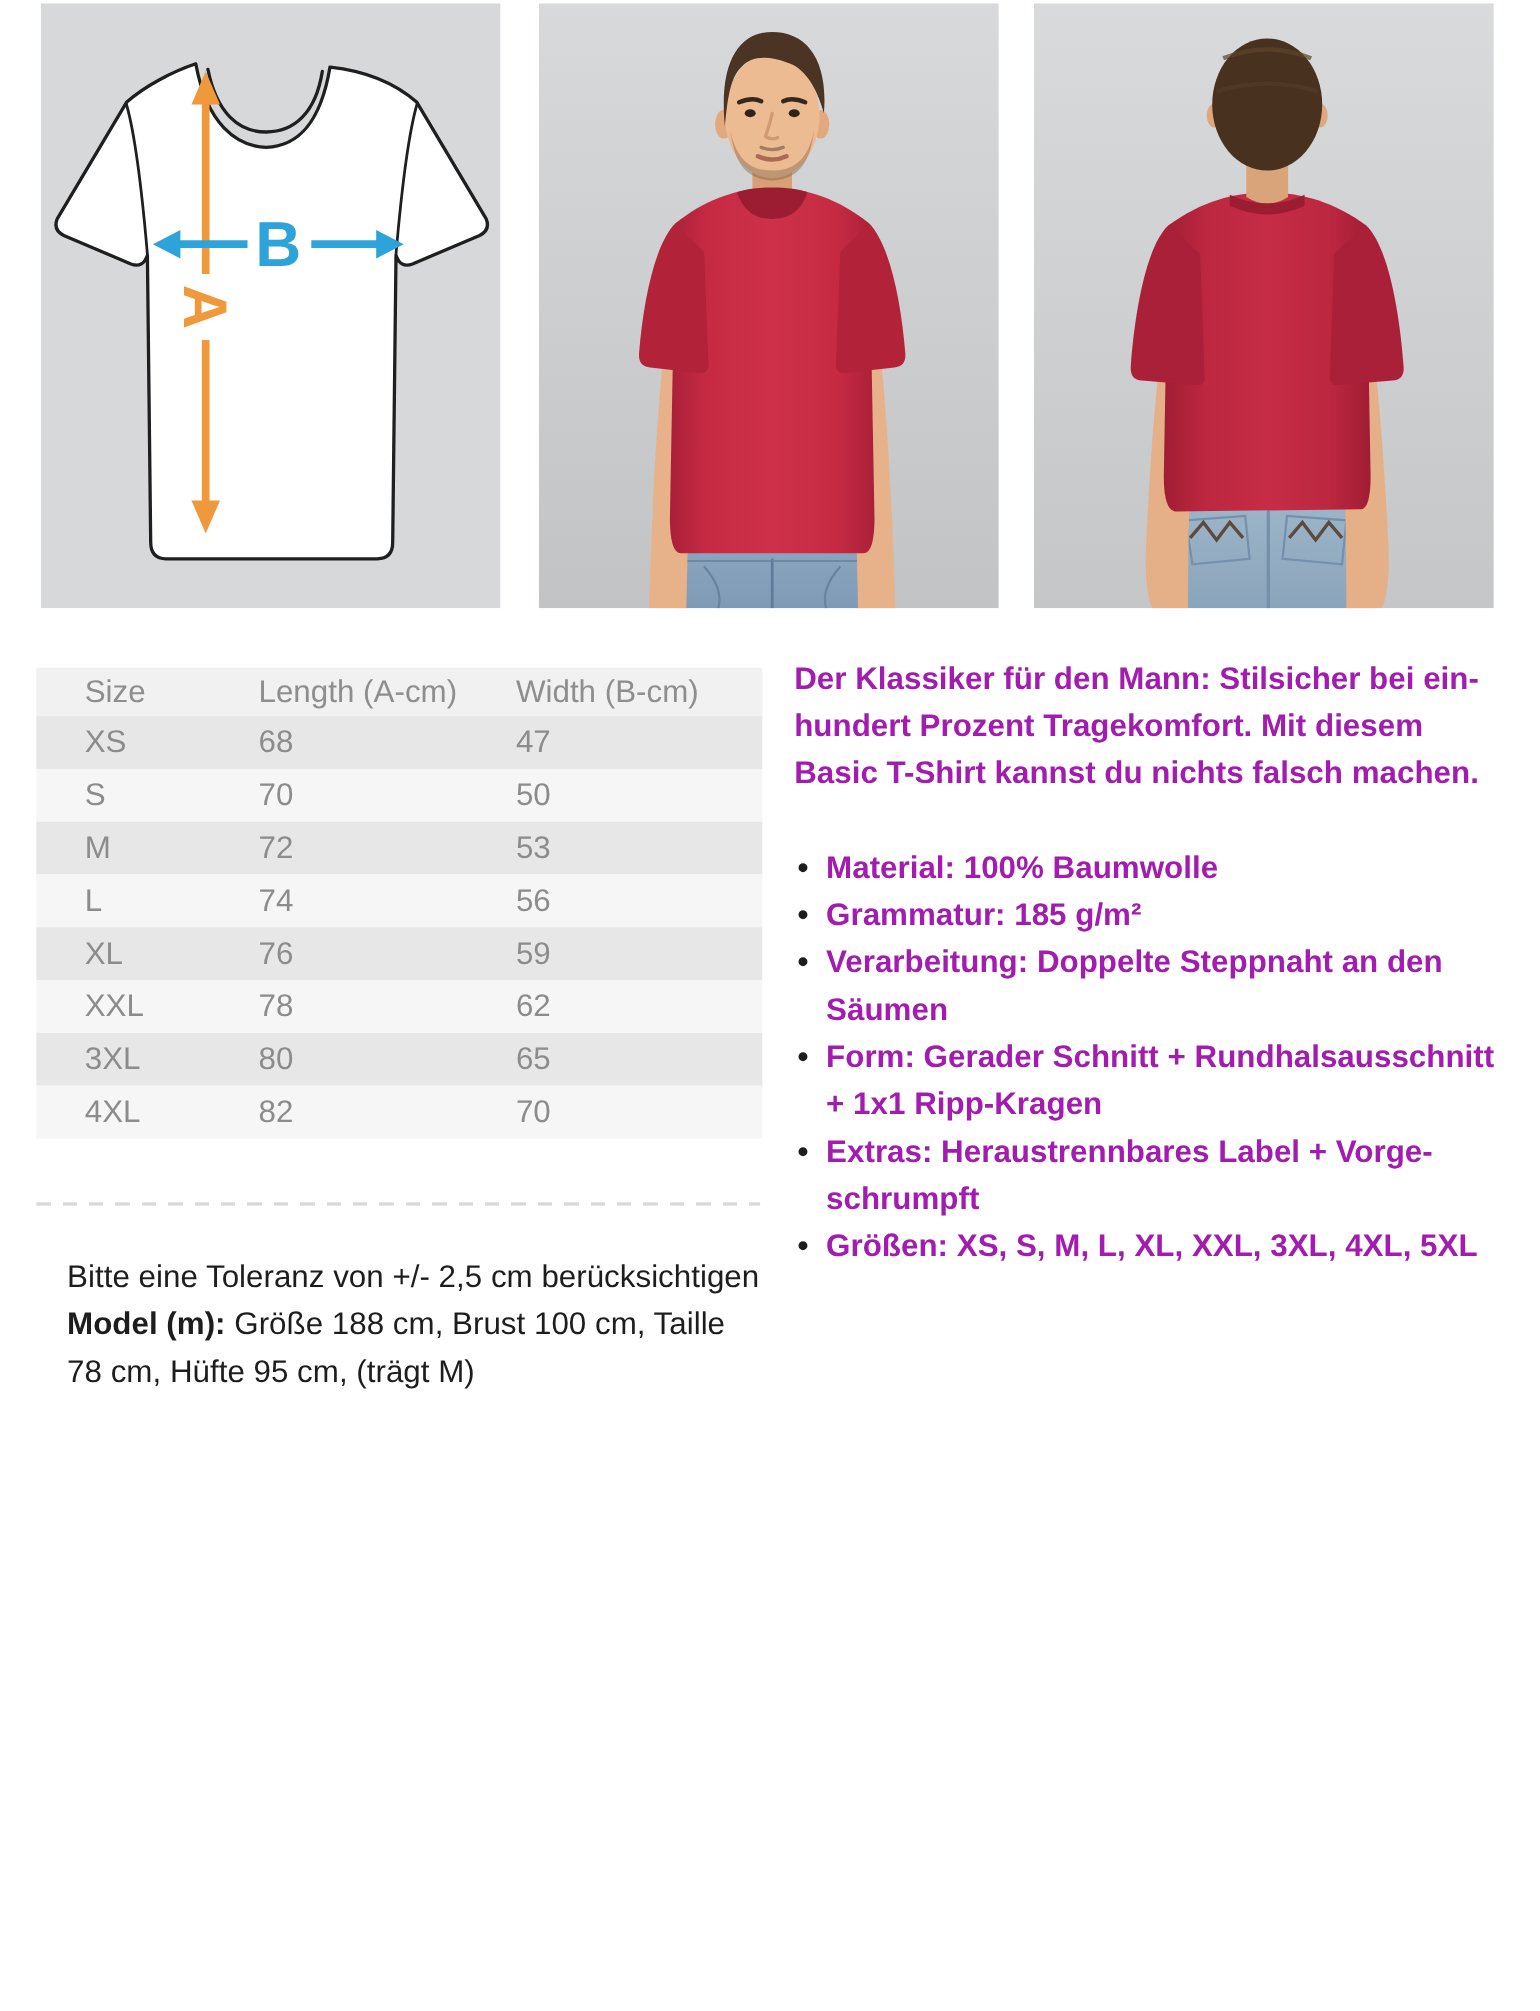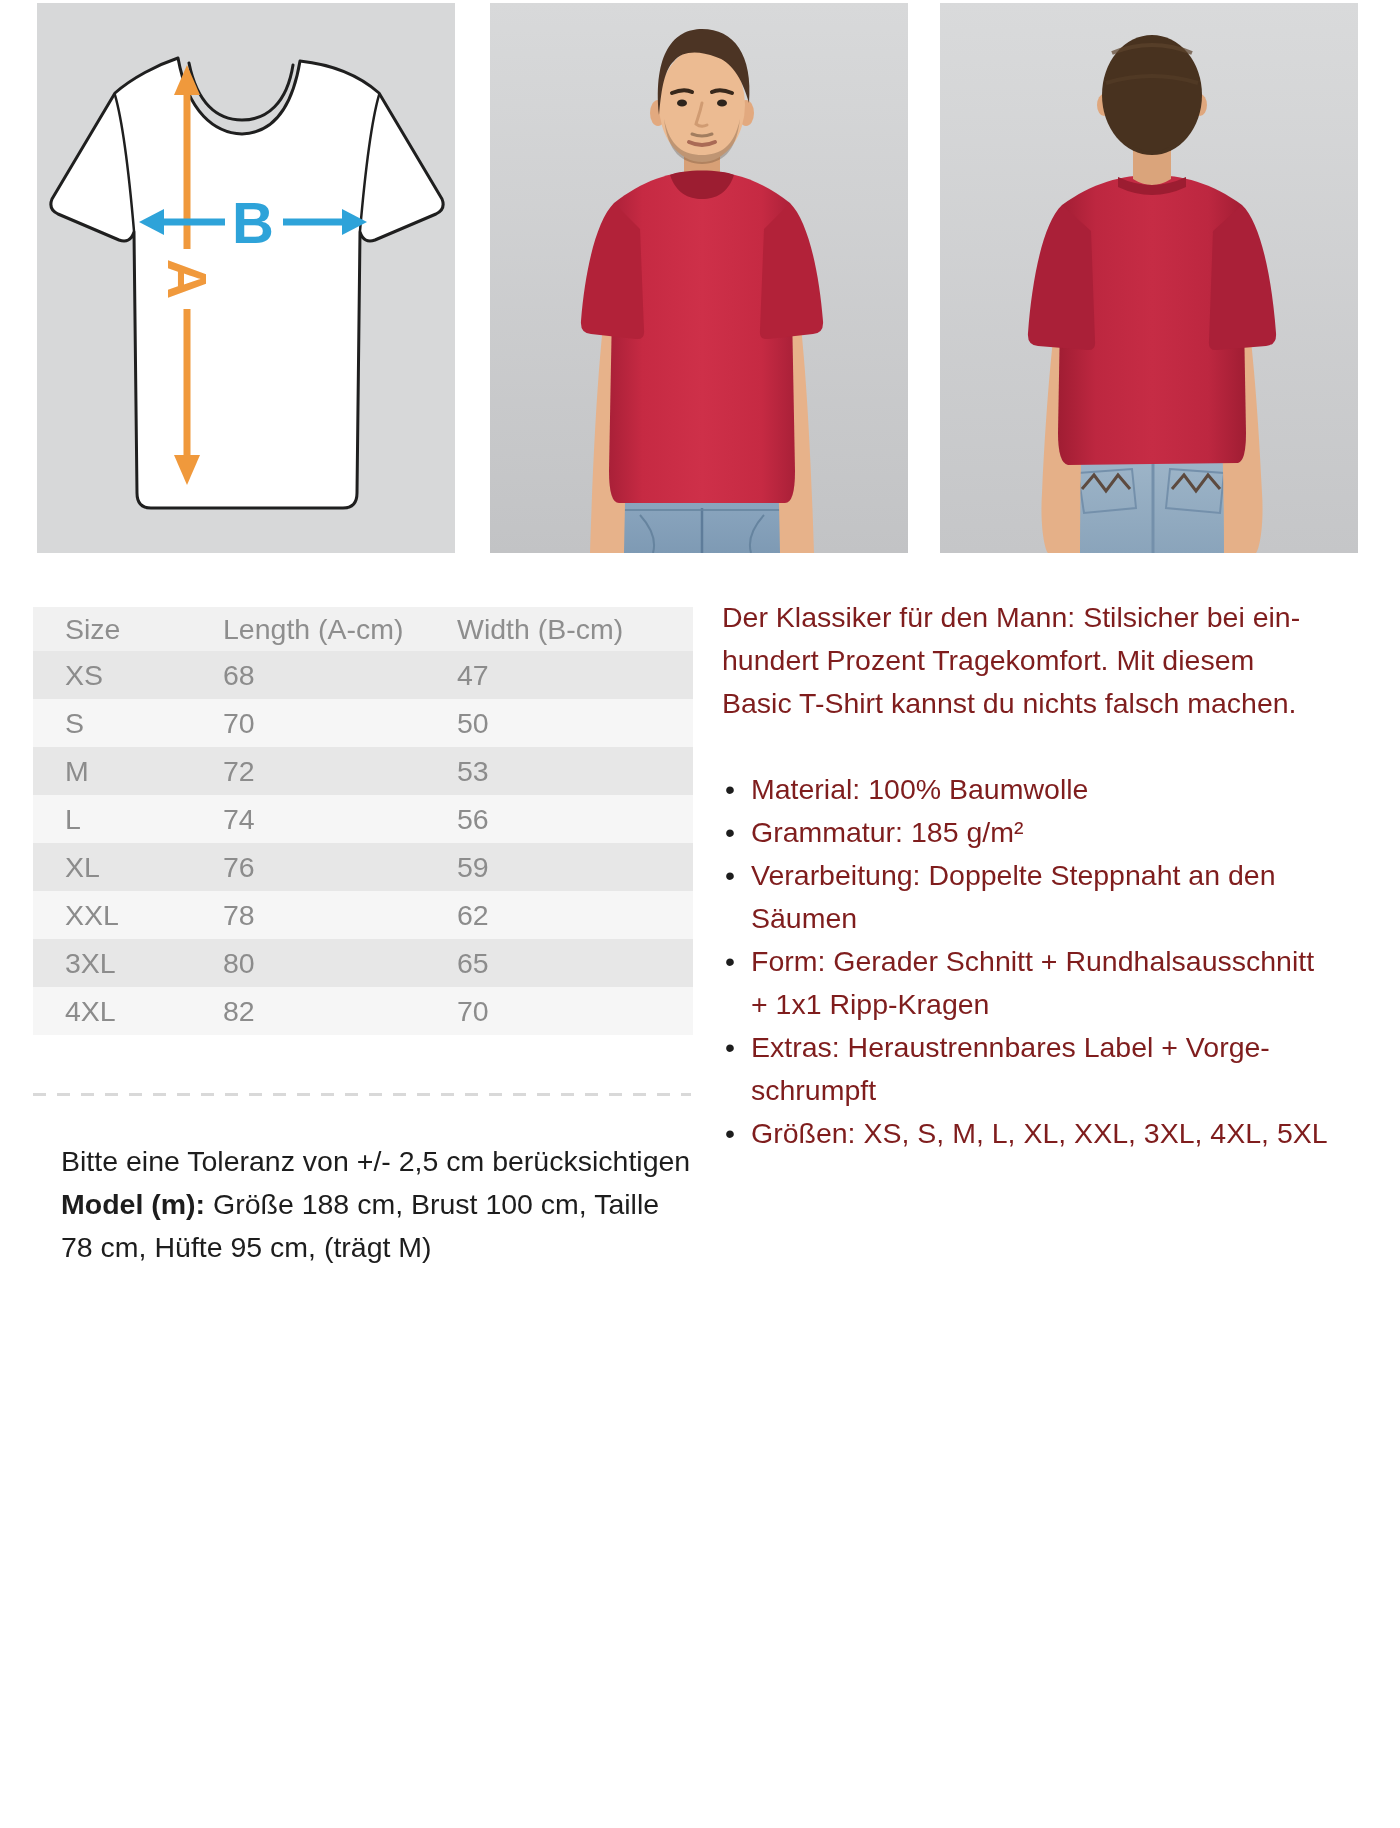--- a/index.html
+++ b/index.html
@@ -14,34 +14,34 @@
   #ph-back{left:940px;}
   .photo svg{display:block;width:100%;height:100%;}
 
   
   .size-table{
     position:absolute;left:33px;top:607px;width:660px;
     font-size:28.5px;color:#8c8c8c;
   }
   .trow{
     display:grid;grid-template-columns:158px 234px 1fr;
-    align-items:center;padding-left:32px;height:48px;
+    align-items:center;padding-left:44px;height:48px;
   }
   .trow.head{height:44px;background:#f1f1f1;color:#8e8e8e;}
   .trow.dark{background:#e7e7e7;}
   .trow.light{background:#f6f6f6;}
   .table-divider{
     position:absolute;left:33px;top:1093px;width:658px;height:3px;
     background:repeating-linear-gradient(90deg,#d9d9d9 0 13px,transparent 13px 24px);
   }
 
   
   .description{
     position:absolute;left:722px;top:596px;width:645px;
-    font-size:28.5px;line-height:43px;color:#7f1d1d;
+    font-size:28.5px;line-height:43px;color:#a21caf;font-weight:bold;
   }
   .description .intro{margin:0;white-space:pre-line;}
   .features{list-style:none;margin:43px 0 0 0;padding:0;}
   .features li{position:relative;padding-left:29px;white-space:pre-line;}
   .features li::before{content:"\2022";position:absolute;left:3px;top:0;color:#1d1d1d;}
 
   
   .notes{
     position:absolute;left:61px;top:1140px;width:690px;
     font-size:28.5px;line-height:43px;color:#1d1d1d;

